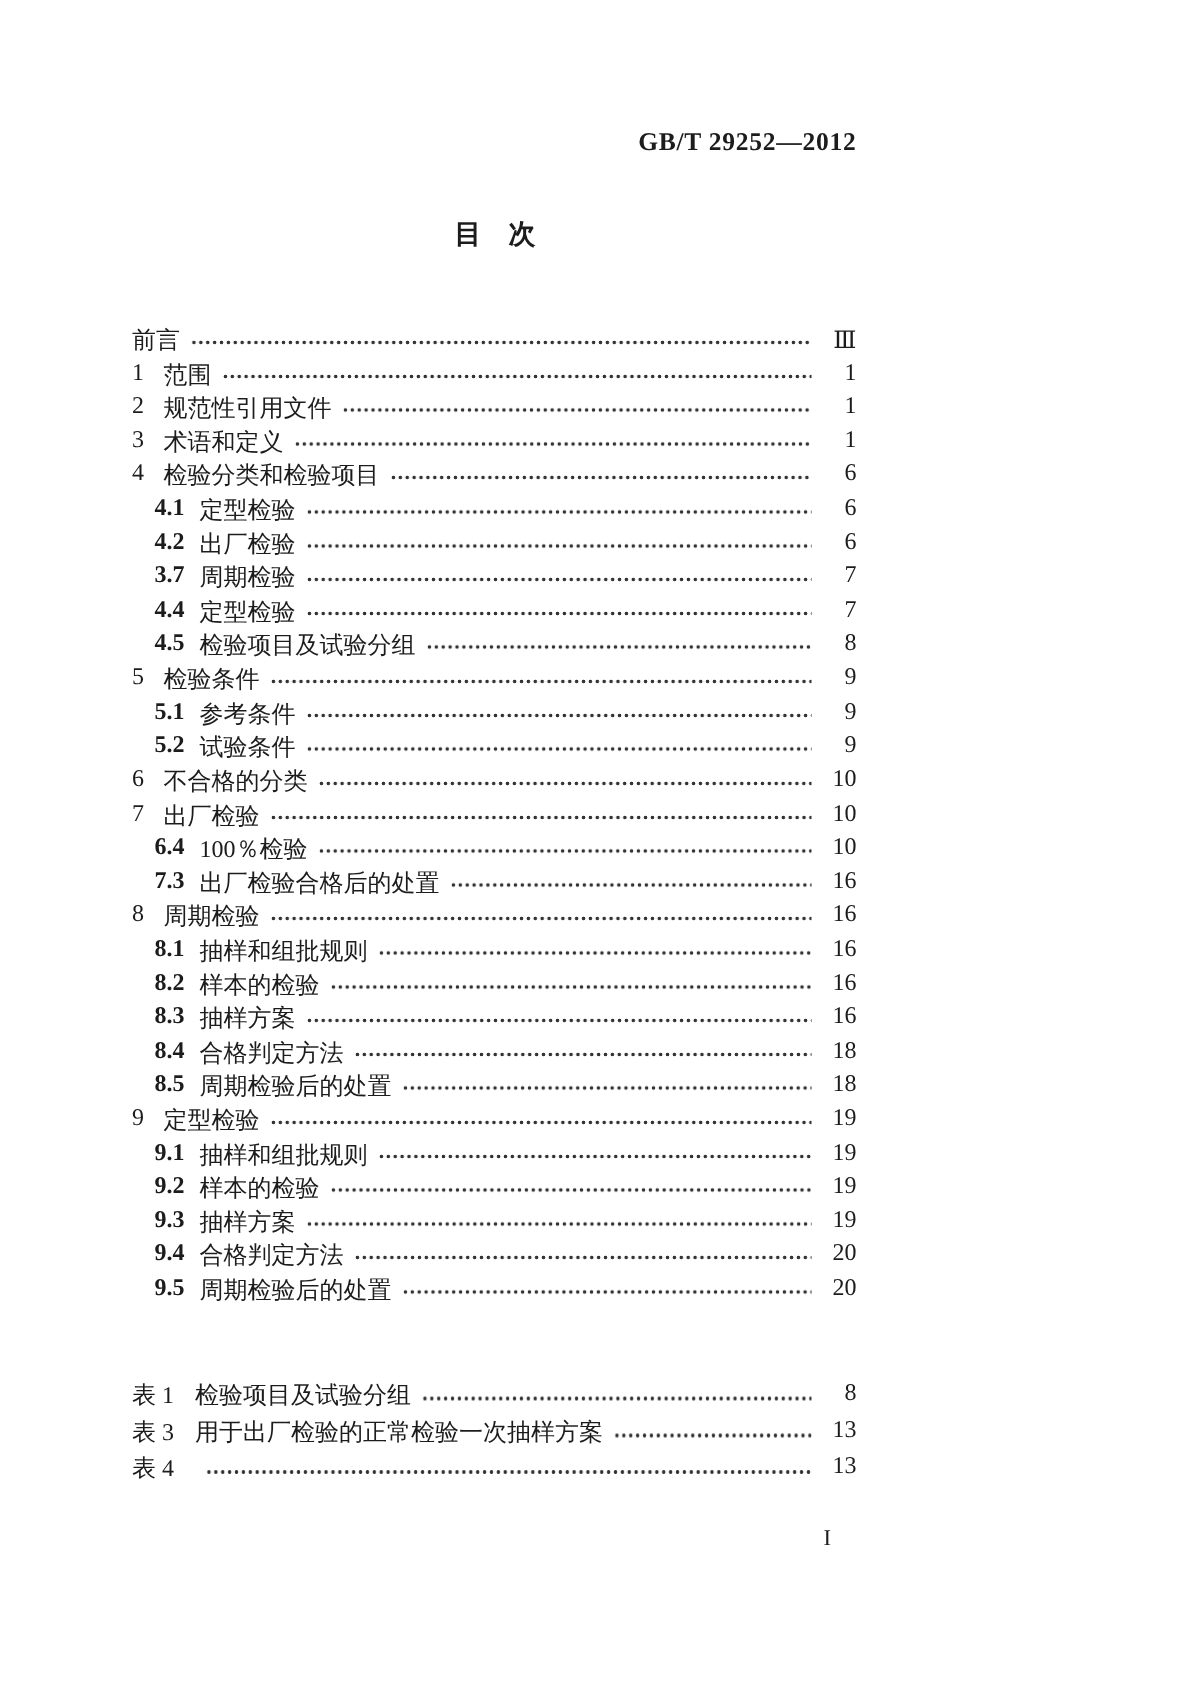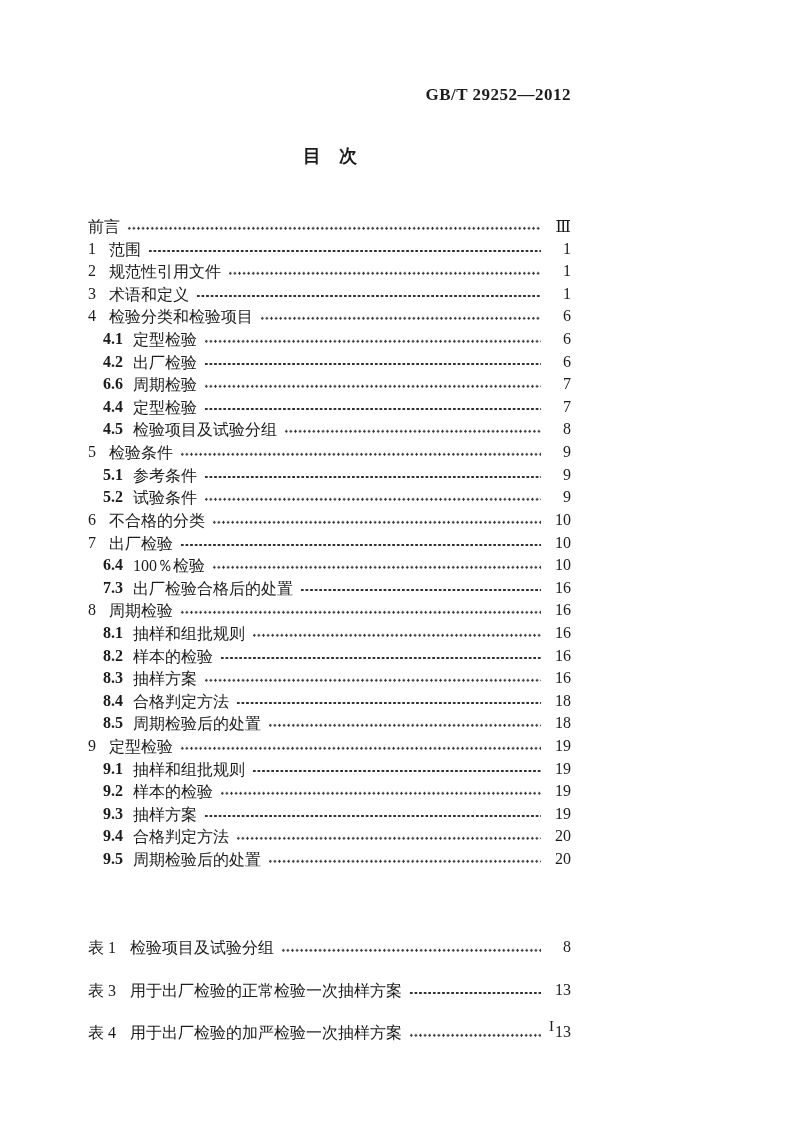--- a/index.html
+++ b/index.html
@@ -50,21 +50,20 @@
   }
   .toc-row {
     display: flex;
     align-items: flex-start;
     height: 22.62px;
     font-size: 16px;
     white-space: nowrap;
   }
   .table-index .toc-row {
     height: 24.7px;
-    margin-top: 18px;
   }
   .toc-row.level-1 {
     padding-left: 15px;
   }
   .toc-num {
     margin-right: 13px;
   }
   .level-1 .toc-num {
     margin-right: 10px;
     font-weight: bold;
@@ -153,21 +152,21 @@
   </div>
 
   <div class="toc-row level-1">
     <span class="toc-num">4.2</span>
     <span class="toc-title">出厂检验</span>
     <span class="leader"></span>
     <span class="toc-page">6</span>
   </div>
 
   <div class="toc-row level-1">
-    <span class="toc-num">6.6</span>
+    <span class="toc-num">3.7</span>
     <span class="toc-title">周期检验</span>
     <span class="leader"></span>
     <span class="toc-page">7</span>
   </div>
 
   <div class="toc-row level-1">
     <span class="toc-num">4.4</span>
     <span class="toc-title">定型检验</span>
     <span class="leader"></span>
     <span class="toc-page">7</span>
@@ -326,21 +325,20 @@
 
   <div class="toc-row level-0">
     <span class="toc-num">表 3</span>
     <span class="toc-title">用于出厂检验的正常检验一次抽样方案</span>
     <span class="leader"></span>
     <span class="toc-page">13</span>
   </div>
 
   <div class="toc-row level-0">
     <span class="toc-num">表 4</span>
-    <span class="toc-title">用于出厂检验的加严检验一次抽样方案</span>
     <span class="leader"></span>
     <span class="toc-page">13</span>
   </div>
 </div>
 
   <div class="folio">I</div>
 
 </div>
 
 </body></html>

